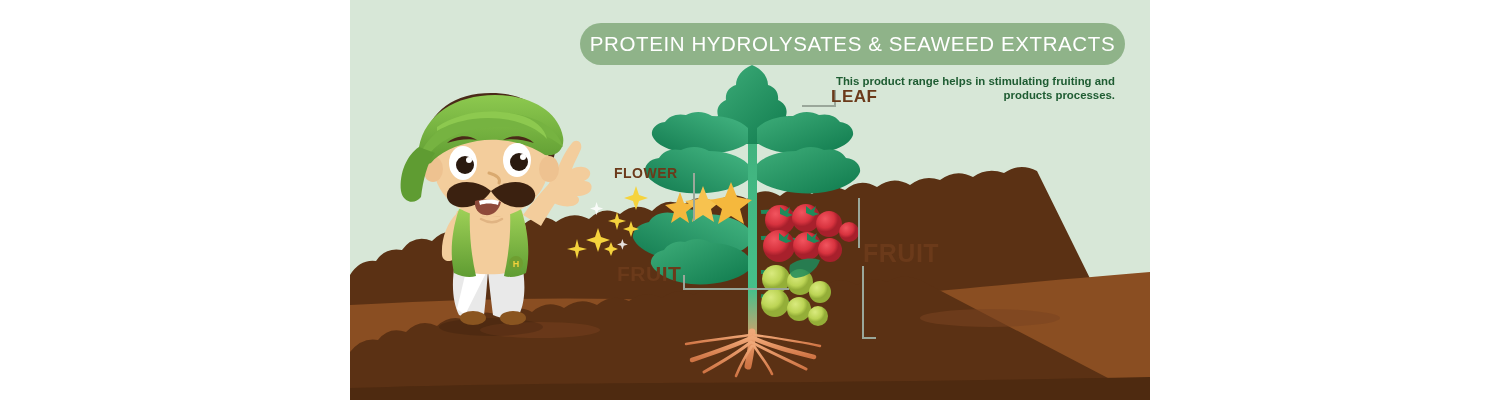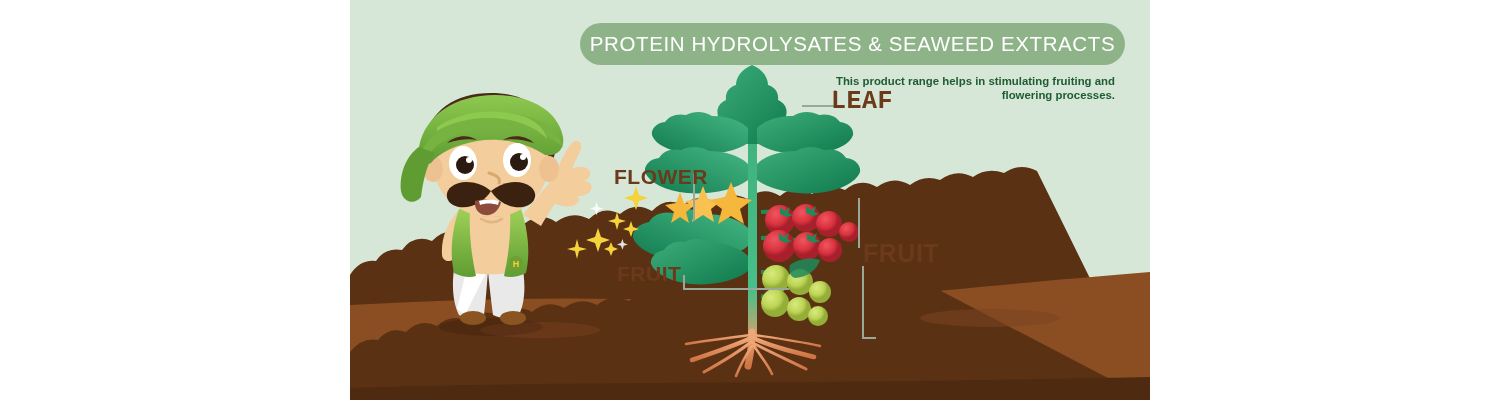--- a/index.html
+++ b/index.html
@@ -23,22 +23,22 @@
 
   
   .para{position:absolute;color:#1e5c32;font-weight:bold;text-align:right;
         line-height:1.24;font-size:11.4px;}
   #para1{left:480px;top:74px;width:285px;}
   #para2{left:470px;top:115px;width:295px;}
 
   
   .label{position:absolute;color:#6b3a1a;font-weight:bold;letter-spacing:.5px;
          white-space:nowrap;}
-  #lab-leaf {left:481px;top:87px; font-size:25px;font-family:Liberation Mono, monospace;}
-  #lab-flower{left:264px;top:165px;font-size:21px;}
+  #lab-leaf {left:481px;top:87px; font-size:17px;}
+  #lab-flower{left:264px;top:165px;font-size:14px;}
   #lab-fruit{left:503px;top:170px;font-size:26px;}
   #lab-root {left:513px;top:239px;font-size:25px;}
   #lab-stem {left:267px;top:262px;font-size:21px;}
   .lv{position:absolute;width:1.6px;background:#9aa79a;}
   .lh{position:absolute;height:1.6px;background:#9aa79a;}
 
   
   #plant{position:absolute;left:280px;top:60px;width:260px;height:320px;}
   
   #farmer{position:absolute;left:35px;top:85px;width:230px;height:260px;}
@@ -305,20 +305,20 @@
     <div class="lv" style="left:333px;top:275px;height:14px;"></div>
 
     <div class="lv" style="left:512px;top:266px;height:72px;"></div>
     <div class="lh" style="left:512px;top:337px;width:14px;"></div>
 
     <div class="label" id="lab-leaf">LEAF</div>
     <div class="label" id="lab-flower">FLOWER</div>
     <div class="label" id="lab-root">FRUIT</div>
     <div class="label" id="lab-stem">FRUIT</div>
 
-    <div class="para" id="para1">This product range helps in stimulating fruiting and flowering processes.</div>
+    <div class="para" id="para1">This product range helps in stimulating fruiting and products processes.</div>
 
     <div id="banner">
       <span id="banner-text">PROTEIN HYDROLYSATES &amp; SEAWEED EXTRACTS</span>
     </div>
 
   </div>
 </div>
 
 </body></html>

